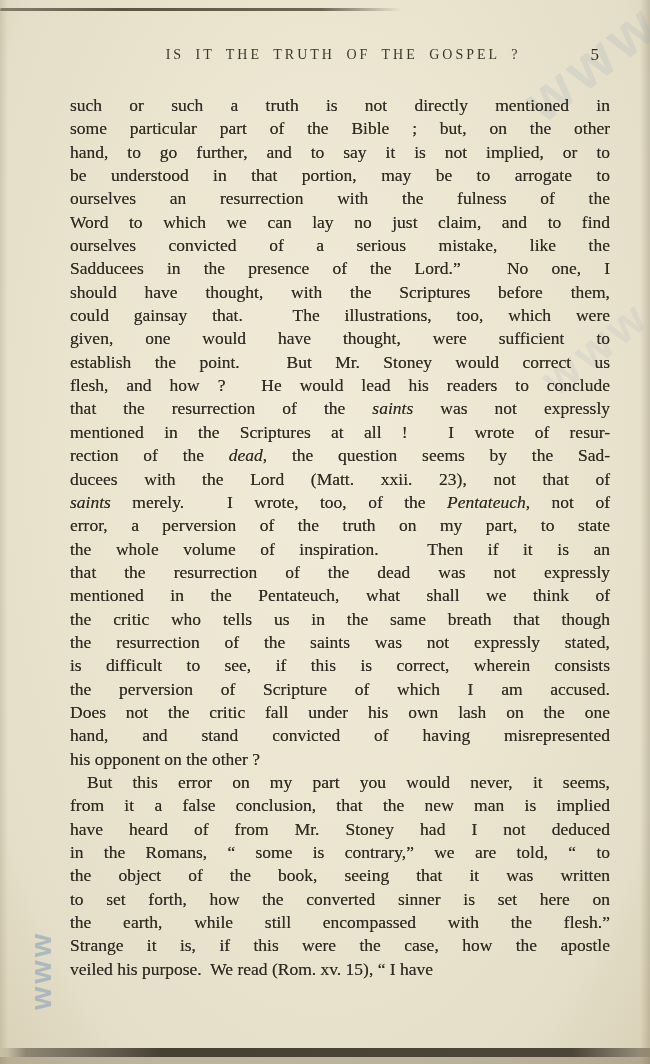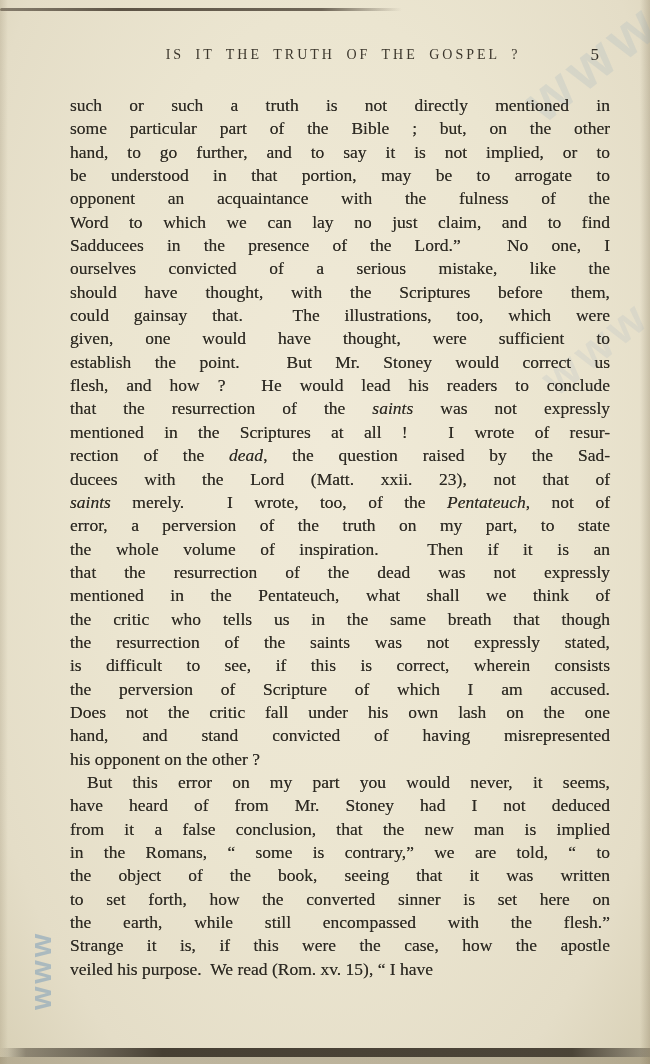--- a/index.html
+++ b/index.html
@@ -160,50 +160,50 @@
     <span>IS IT THE TRUTH OF THE GOSPEL ?</span>
   </div>
   <div class="page-number">5</div>
 
   <div class="body-text">
       <div>
         <div class="line"><span>such or such a truth is not directly mentioned in</span></div>
         <div class="line"><span>some particular part of the Bible ; but, on the other</span></div>
         <div class="line"><span>hand, to go further, and to say it is not implied, or to</span></div>
         <div class="line"><span>be understood in that portion, may be to arrogate to</span></div>
-        <div class="line"><span>opponent an acquaintance with the fulness of the</span></div>
+        <div class="line"><span>ourselves an resurrection with the fulness of the</span></div>
         <div class="line"><span>Word to which we can lay no just claim, and to find</span></div>
+        <div class="line"><span>ourselves convicted of a serious mistake, like the</span></div>
         <div class="line"><span>Sadducees in the presence of the Lord.”  No one, I</span></div>
-        <div class="line"><span>ourselves convicted of a serious mistake, like the</span></div>
         <div class="line"><span>should have thought, with the Scriptures before them,</span></div>
         <div class="line"><span>could gainsay that.  The illustrations, too, which were</span></div>
         <div class="line"><span>given, one would have thought, were sufficient to</span></div>
         <div class="line"><span>establish the point.  But Mr. Stoney would correct us</span></div>
         <div class="line"><span>flesh, and how ?  He would lead his readers to conclude</span></div>
         <div class="line"><span>that the resurrection of the </span><em>saints</em><span> was not expressly</span></div>
         <div class="line"><span>mentioned in the Scriptures at all !  I wrote of resur-</span></div>
-        <div class="line"><span>rection of the </span><em>dead</em><span>, the question raised by the Sad-</span></div>
+        <div class="line"><span>rection of the </span><em>dead</em><span>, the question seems by the Sad-</span></div>
         <div class="line"><span>ducees with the Lord (Matt. xxii. 23), not that of</span></div>
         <div class="line"><em>saints</em><span> merely.  I wrote, too, of the </span><em>Pentateuch</em><span>, not of</span></div>
         <div class="line"><span>error, a perversion of the truth on my part, to state</span></div>
         <div class="line"><span>the whole volume of inspiration.  Then if it is an</span></div>
         <div class="line"><span>that the resurrection of the dead was not expressly</span></div>
         <div class="line"><span>mentioned in the Pentateuch, what shall we think of</span></div>
         <div class="line"><span>the critic who tells us in the same breath that though</span></div>
         <div class="line"><span>the resurrection of the saints was not expressly stated,</span></div>
         <div class="line"><span>is difficult to see, if this is correct, wherein consists</span></div>
         <div class="line"><span>the perversion of Scripture of which I am accused.</span></div>
         <div class="line"><span>Does not the critic fall under his own lash on the one</span></div>
         <div class="line"><span>hand, and stand convicted of having misrepresented</span></div>
         <div class="line last-line"><span>his opponent on the other ?</span></div>
       </div>
       <div>
         <div class="line first-indent"><span>But this error on my part you would never, it seems,</span></div>
+        <div class="line"><span>from it a false conclusion, that the new man is implied</span></div>
         <div class="line"><span>have heard of from Mr. Stoney had I not deduced</span></div>
-        <div class="line"><span>from it a false conclusion, that the new man is implied</span></div>
         <div class="line"><span>in the Romans, “ some is contrary,” we are told, “ to</span></div>
         <div class="line"><span>the object of the book, seeing that it was written</span></div>
         <div class="line"><span>to set forth, how the converted sinner is set here on</span></div>
         <div class="line"><span>the earth, while still encompassed with the flesh.”</span></div>
         <div class="line"><span>Strange it is, if this were the case, how the apostle</span></div>
         <div class="line last-line"><span>veiled his purpose.  We read (Rom. xv. 15), “ I have</span></div>
       </div>
     </div>
 
 </div>

